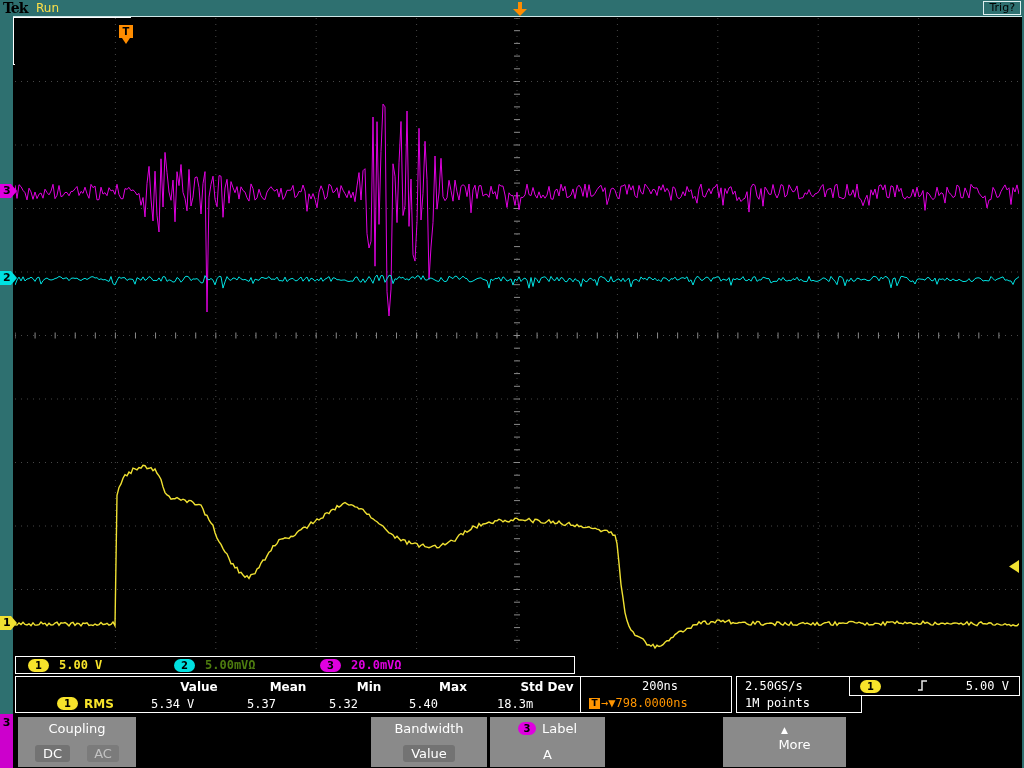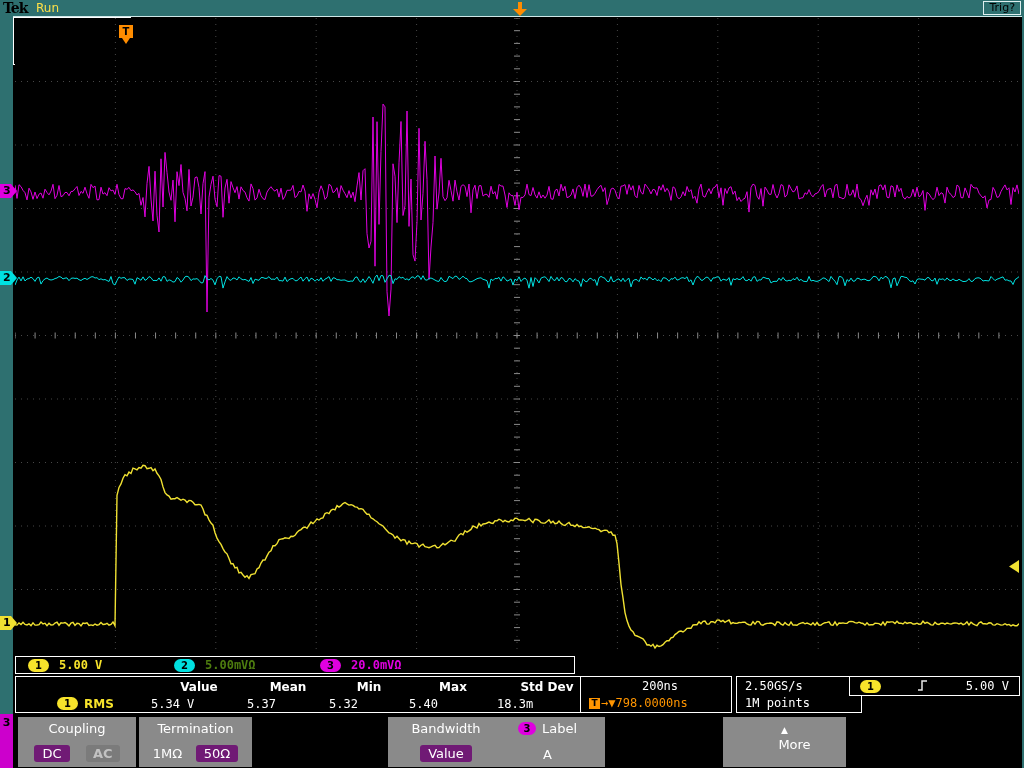--- a/index.html
+++ b/index.html
@@ -58,25 +58,25 @@
   .rt{font:12px "DejaVu Sans Mono",monospace;color:#fff;line-height:17px;}
   .trigbox{left:836px;top:659px;width:171px;height:20px;display:flex;align-items:center;
            gap:14px;padding:0 10px;justify-content:space-between;}
   .tlevel{font:12px "DejaVu Sans Mono",monospace;color:#fff;}
   
   .mbtn{position:absolute;top:700px;height:50px;background:#8a8a8a;color:#fff;box-sizing:border-box;}
   .mtitle{font:13px "DejaVu Sans",sans-serif;text-align:center;padding-top:4px;display:flex;
           justify-content:center;align-items:center;gap:6px;}
   .mopts{position:absolute;bottom:5px;left:0;width:100%;display:flex;justify-content:space-evenly;
          align-items:center;font:13px "DejaVu Sans",sans-serif;}
-  .opt-active{background:#701a75;color:#fff;padding:1px 8px;border-radius:3px;}
-  .opt-dim{background:#7b7b7b;color:#c2c2c2;padding:1px 7px;border-radius:3px;font-weight:bold;}
+  .opt-active{background:#737373;color:#fff;padding:1px 8px;border-radius:3px;}
+  .opt-dim{background:#7b7b7b;color:#c2c2c2;padding:1px 7px;border-radius:3px;}
   .opt-plain{color:#fff;}
   .b-coupling{left:5px;width:118px;} .b-term{left:126px;width:113px;} .b-invert{left:242px;width:113px;}
-  .b-bw{left:375px;width:116px;} .b-label{left:477px;width:115px;} .b-more{left:710px;width:123px;}
+  .b-bw{left:358px;width:116px;} .b-label{left:477px;width:115px;} .b-more{left:710px;width:123px;}
   .morearrow{display:block;font-size:9px;line-height:10px;padding-top:8px;text-align:center;}
   .moretitle{font:13px "DejaVu Sans",sans-serif;text-align:center;padding-top:2px;margin-left:20px;}
   .dtbox{left:890px;top:700px;width:118px;height:48px;border:1px solid #fff;background:#000;
          text-align:center;box-sizing:border-box;padding-top:4px;}
   .dt{font:13px "DejaVu Sans",sans-serif;color:#fff;line-height:19px;}
   .sidestrip{position:absolute;left:0;top:714px;width:13px;height:54px;background:#cc00cc;z-index:7;
              color:#000;font:bold 11px "DejaVu Sans",sans-serif;text-align:center;padding-top:2px;box-sizing:border-box;}
 </style>
 </head>
 <body>
@@ -287,27 +287,20 @@
   </div>
 
   <div class="mbtn b-coupling">
     <div class="mtitle">Coupling</div>
     <div class="mopts">
       <span class="opt-active">DC</span>
       <span class="opt-dim">AC</span>
     </div>
   </div>
 
-  <div class="mbtn b-term">
-    <div class="mtitle">Termination</div>
-    <div class="mopts">
-      <span class="opt-plain">1MΩ</span>
-      <span class="opt-active">50Ω</span>
-    </div>
-  </div>
 
 
   <div class="mbtn b-bw">
     <div class="mtitle">Bandwidth</div>
     <div class="mopts">
       <span class="opt-active">Value</span>
     </div>
   </div>
 
   <div class="mbtn b-label">

